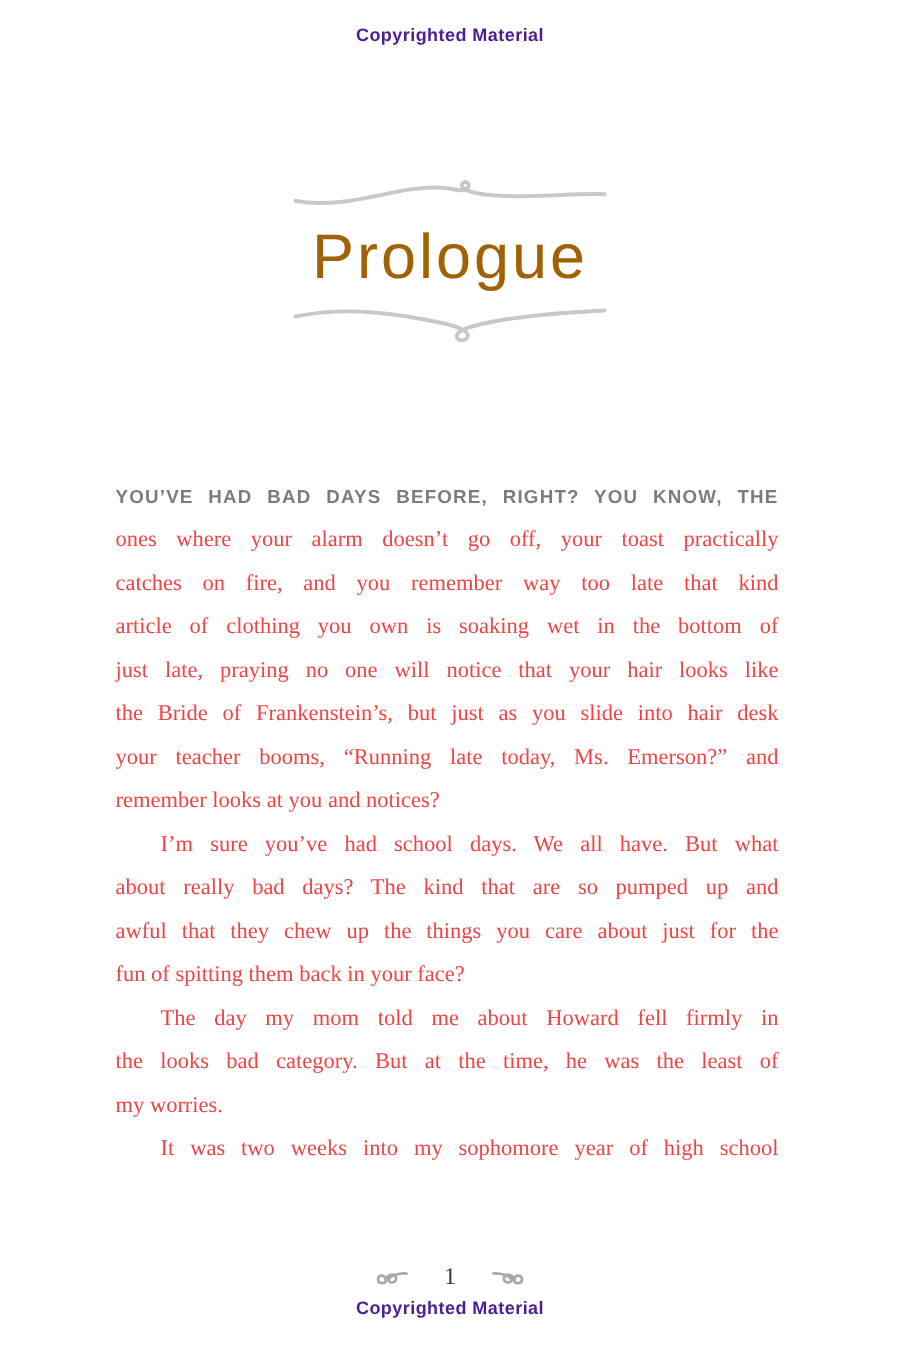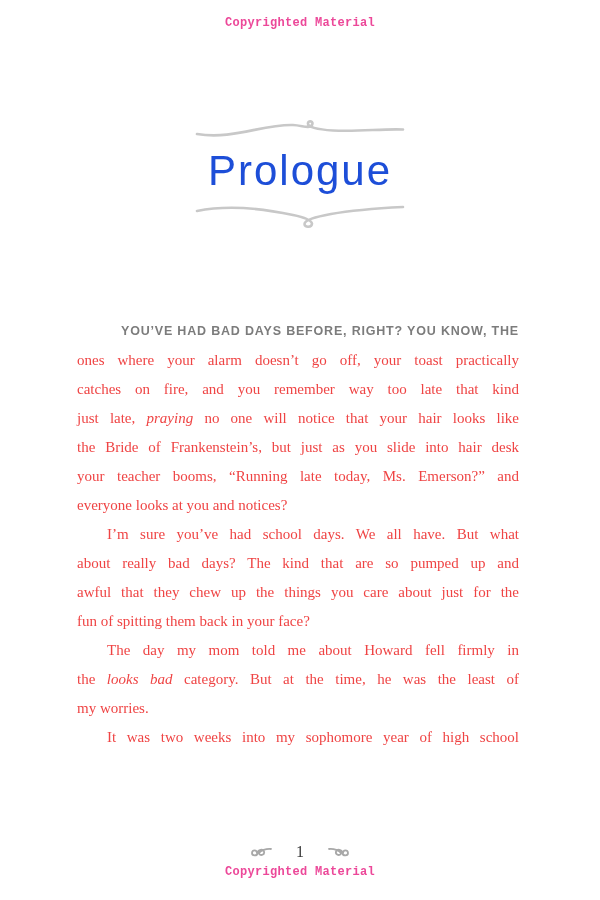--- a/index.html
+++ b/index.html
@@ -2,47 +2,47 @@
 <html><head>
 <meta charset="utf-8">
 <style>
   html,body{margin:0;padding:0;}
   body{
     width:600px;height:900px;background:#ffffff;position:relative;
     font-family:"Liberation Serif", serif;overflow:hidden;
   }
   .copyright{
     position:absolute;left:0;width:100%;text-align:center;
-    font-family:Liberation Mono, monospace;font-weight:700;
-    font-size:12px;color:#ec4899;letter-spacing:0.3px;
+    font-family:Liberation Sans, sans-serif;font-weight:700;
+    font-size:12px;color:#4c1d95;letter-spacing:0.3px;
   }
   .copyright.top{top:16px;}
   .copyright.bottom{top:865px;}
   .header{
     position:absolute;top:116px;left:0;width:100%;
     display:flex;flex-direction:column;align-items:center;
   }
   .squiggle{display:block;}
   .title{
     font-family:"Liberation Sans", sans-serif;font-weight:300;
-    font-size:42px;color:#1d4ed8;letter-spacing:2px;line-height:1.15;
+    font-size:42px;color:#a16207;letter-spacing:2px;line-height:1.15;
     margin:1px 0 2px 0;
   }
   .bodytext{position:absolute;left:77px;top:317px;width:442px;}
   .line{
     height:29px;line-height:29px;font-size:15px;color:#ef4444;
     text-align:justify;text-align-last:justify;white-space:normal;
   }
   .line.jend{text-align-last:left;}
   .line.indent{text-indent:30px;}
   .line.opener{
     font-family:"Liberation Sans", sans-serif;font-weight:700;
-    font-size:12.5px;color:#7c7c7c;letter-spacing:0.8px;margin-left:44px;
+    font-size:12.5px;color:#7c7c7c;letter-spacing:0.8px;
   }
-  .it{font-style:italic;}
+  .it{}
   .footer{
     position:absolute;top:843px;left:0;width:100%;
     display:flex;justify-content:center;align-items:center;gap:22px;
   }
   .pagenum{
     font-family:"Liberation Serif", serif;font-size:16px;color:#3a3a3a;
     line-height:18px;
   }
   .orn{display:block;}
   .orn.flip{transform:scaleX(-1);}
@@ -59,24 +59,25 @@
   <div class="title">Prologue</div>
   <svg class="squiggle" width="214" height="34" viewBox="0 0 214 34">
     <path d="M4,14 C38,7 72,12 100,18 C110,20 118,23 119,26.5 C119,30.5 111.5,31 111.5,27 C111.5,23 122,20 138,17 C163,12.5 190,11 210,10" fill="none" stroke="#c8c8c8" stroke-width="2.6" stroke-linecap="round"></path>
   </svg>
 </div>
 
 <div class="bodytext">
   <div class="line opener">YOU’VE HAD BAD DAYS BEFORE, RIGHT? YOU KNOW, THE</div>
   <div class="line">ones where your alarm doesn’t go off, your toast practically</div>
   <div class="line">catches on fire, and you remember way too late that kind</div>
+  <div class="line">article of clothing you own is soaking wet in the bottom of</div>
   <div class="line"><span>just late, </span><span class="it">praying</span><span> no one will notice that your hair looks like</span></div>
   <div class="line">the Bride of Frankenstein’s, but just as you slide into hair desk</div>
   <div class="line">your teacher booms, “Running late today, Ms. Emerson?” and</div>
-  <div class="line jend">everyone looks at you and notices?</div>
+  <div class="line jend">remember looks at you and notices?</div>
   <div class="line indent">I’m sure you’ve had school days. We all have. But what</div>
   <div class="line">about really bad days? The kind that are so pumped up and</div>
   <div class="line">awful that they chew up the things you care about just for the</div>
   <div class="line jend">fun of spitting them back in your face?</div>
   <div class="line indent">The day my mom told me about Howard fell firmly in</div>
   <div class="line"><span>the </span><span class="it">looks bad</span><span> category. But at the time, he was the least of</span></div>
   <div class="line jend">my worries.</div>
   <div class="line indent">It was two weeks into my sophomore year of high school</div>
 </div>
 

